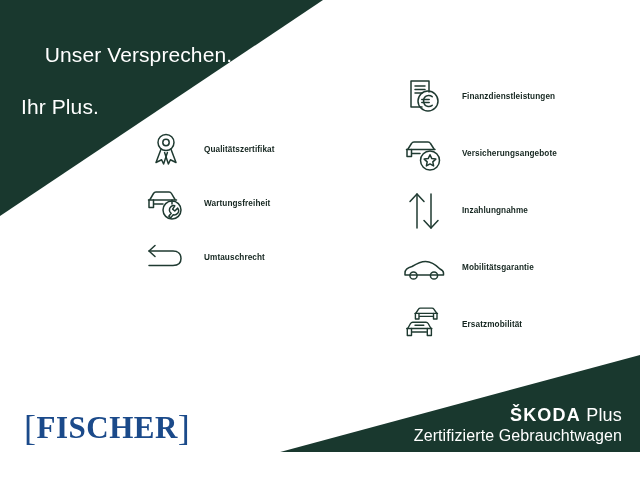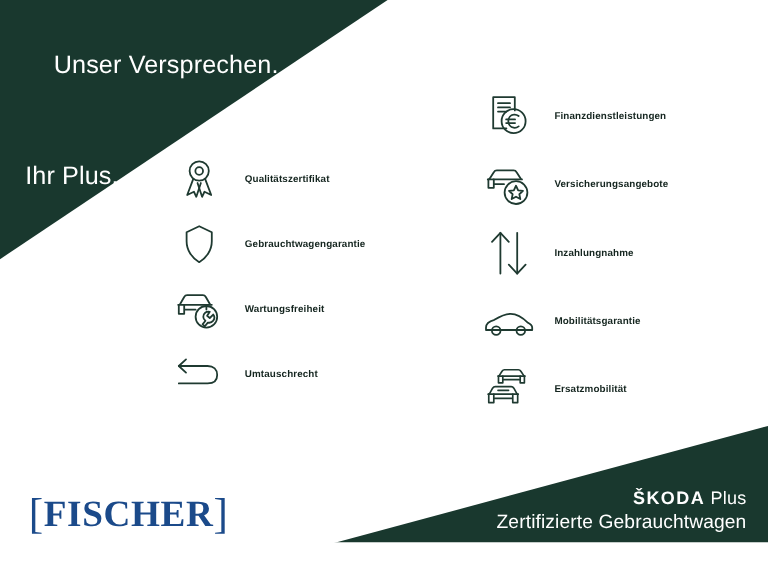--- a/index.html
+++ b/index.html
@@ -29,21 +29,21 @@
     position: absolute;
     left: 21px;
     top: 16px;
     color: #ffffff;
     font-size: 21px;
     line-height: 26px;
     font-weight: 400;
     letter-spacing: 0.1px;
     white-space: pre;
   }
-  .headline .l2 { display: block; margin-top: 40px; }
+  .headline .l2 { display: block; }
   
   .col {
     position: absolute;
   }
   .col-left  { left: 140px; top: 122px; }
   .col-right { left: 398px; top: 68px; }
 
   .feature {
     display: flex;
     align-items: center;
@@ -89,21 +89,21 @@
   }
   
   .brand {
     position: absolute;
     right: 18px;
     top: 404px;
     text-align: right;
     color: #ffffff;
   }
   .brand-row1 {
-    font-size: 15px;
+    font-size: 18px;
     letter-spacing: 0.5px;
     line-height: 23px;
     white-space: nowrap;
   }
   .brand-row1 .mark {
     font-weight: bold;
     letter-spacing: 1.2px;
   }
   .brand-row1 .plus {
     font-weight: 400;
@@ -143,28 +143,20 @@
         <svg width="44" height="44" viewBox="0 0 44 44" fill="none" stroke="#1F3A31" stroke-width="1.5" stroke-linejoin="round" stroke-linecap="round">
           <circle cx="22" cy="15.5" r="8"></circle>
           <circle cx="22" cy="15.5" r="3.2"></circle>
           <path d="M17 22.3 L12 35.5 L17.6 32.8 L19.6 37 L23.4 25.5"></path>
           <path d="M27 22.3 L32 35.5 L26.4 32.8 L24.4 37 L20.6 25.5"></path>
         </svg>
       </span>
       <span class="flabel">Qualitätszertifikat</span>
     </div>
 
-    <div class="feature">
-      <span class="ficon">
-        <svg width="44" height="44" viewBox="0 0 44 44" fill="none" stroke="#1F3A31" stroke-width="1.5" stroke-linejoin="round" stroke-linecap="round">
-          <path d="M22 7.5 L32.5 12.5 L32.5 20 C32.5 27.5 28 34 22 37.5 C16 34 11.5 27.5 11.5 20 L11.5 12.5 Z"></path>
-        </svg>
-      </span>
-      <span class="flabel">Gebrauchtwagengarantie</span>
-    </div>
 
     <div class="feature">
       <span class="ficon">
         <svg width="46" height="46" viewBox="0 0 46 46" fill="none" stroke="#1F3A31" stroke-width="1.5" stroke-linejoin="round" stroke-linecap="round">
           <path d="M7 19.5 L10.5 13.5 C11 12.6 12 12 13 12 L26 12 C27 12 28 12.6 28.5 13.5 L32 19.5"></path>
           <path d="M5.5 20 L33.5 20"></path>
           <path d="M6 20 L6 27.5 L10.5 27.5 L10.5 20"></path>
           <path d="M29 20 L29 24"></path>
           <path d="M11 24 L20 24"></path>
           <circle cx="29" cy="30" r="9"></circle>

